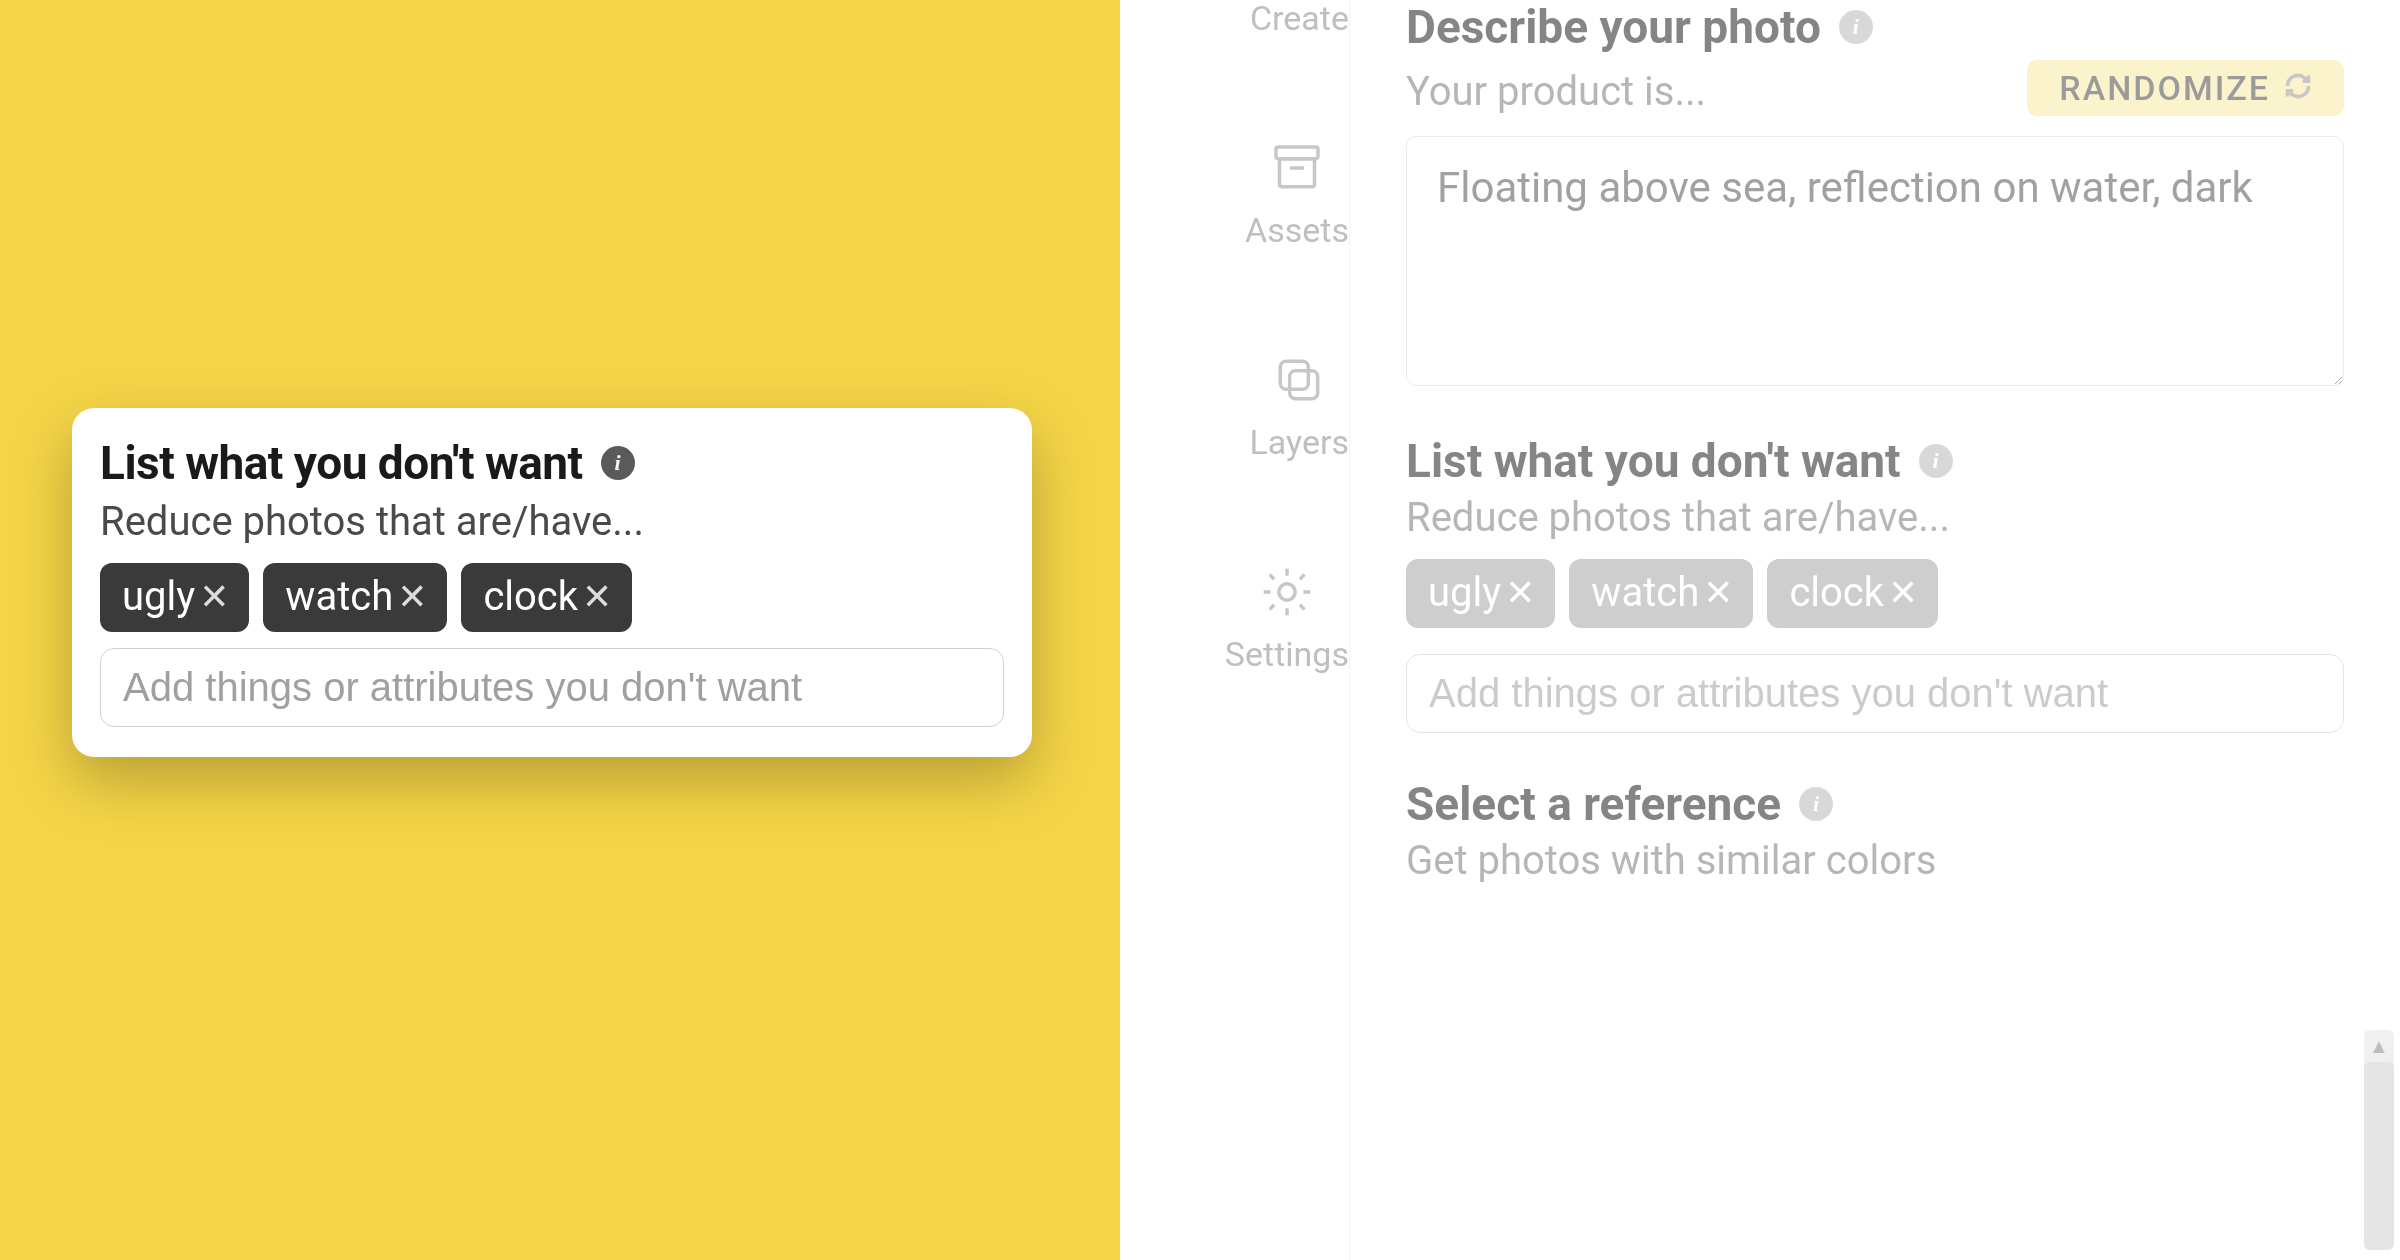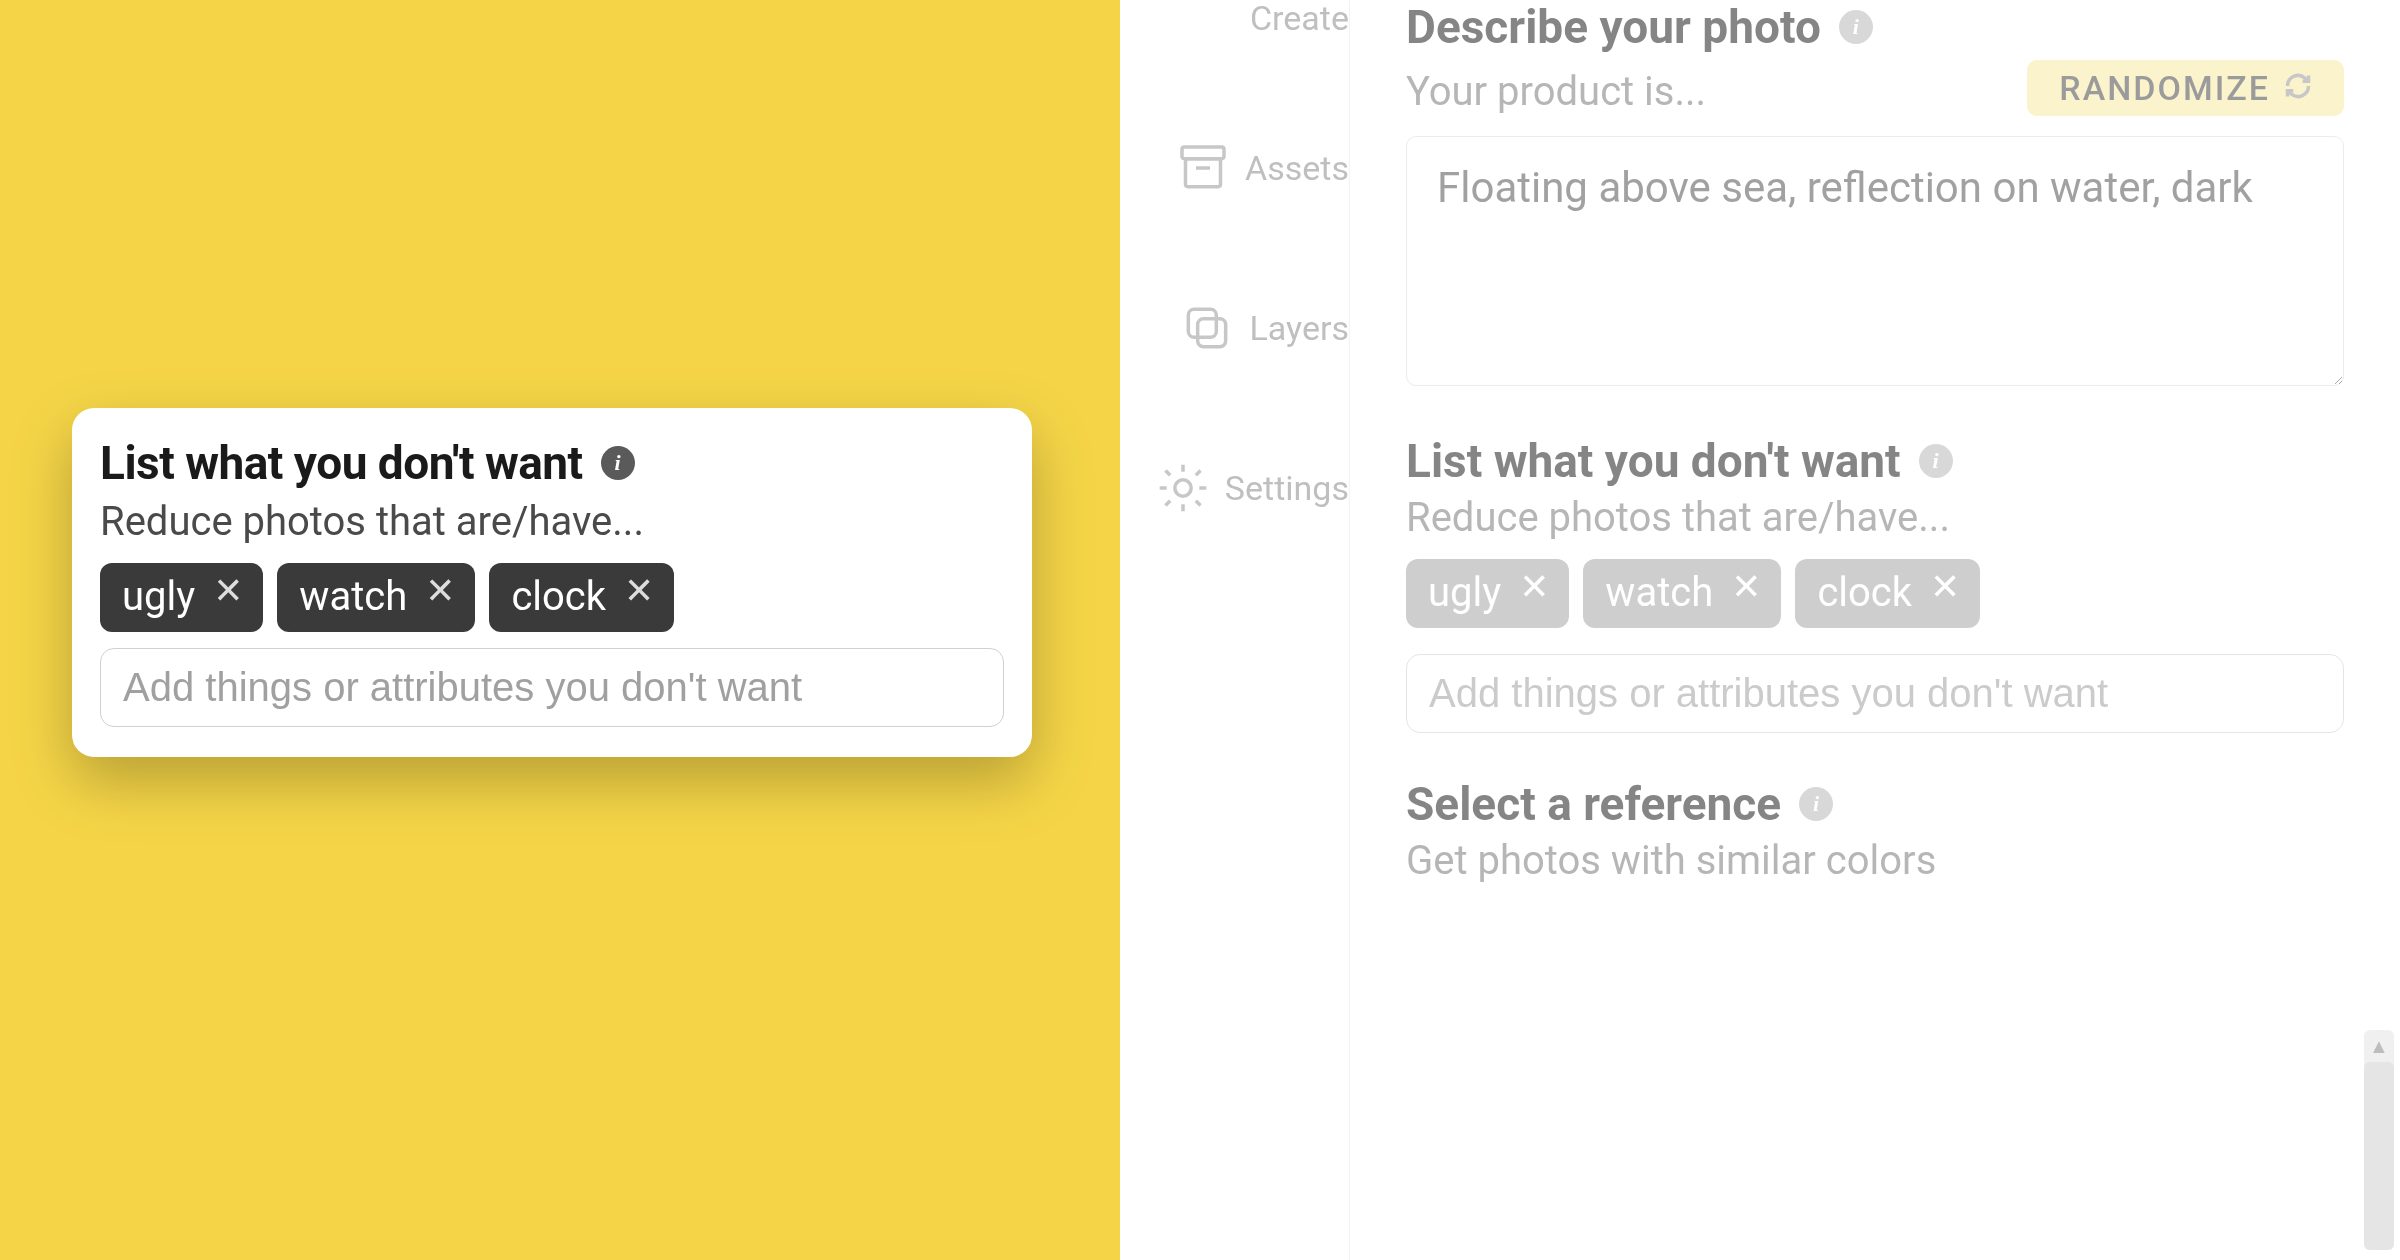--- a/index.html
+++ b/index.html
@@ -67,21 +67,22 @@
 
   .chips {
     display: flex;
     gap: 14px;
     flex-wrap: wrap;
     margin-bottom: 16px;
   }
 
   .chip {
     display: inline-flex;
-    gap: 18px;
+    align-items: center;
+    gap: 4px;
     background: #3a3a3a;
     color: #fff;
     border-radius: 12px;
     padding: 10px 20px 12px 22px;
     font-size: 40px;
   }
 
   .chip.gray {
     background: #a6a6a6;
   }
@@ -130,21 +131,21 @@
     height: 100%;
     border-right: 1px solid #eaeaea;
     display: flex;
     flex-direction: column;
     align-items: flex-end;
     padding-top: 16px;
   }
 
   .nav-item {
     display: flex;
-    flex-direction: row;
+    flex-direction: column;
     align-items: center;
     gap: 12px;
     color: #8a8a8a;
     font-size: 34px;
     margin-top: 100px;
     cursor: pointer;
   }
 
   .nav-item:first-of-type { margin-top: 0; }
 

